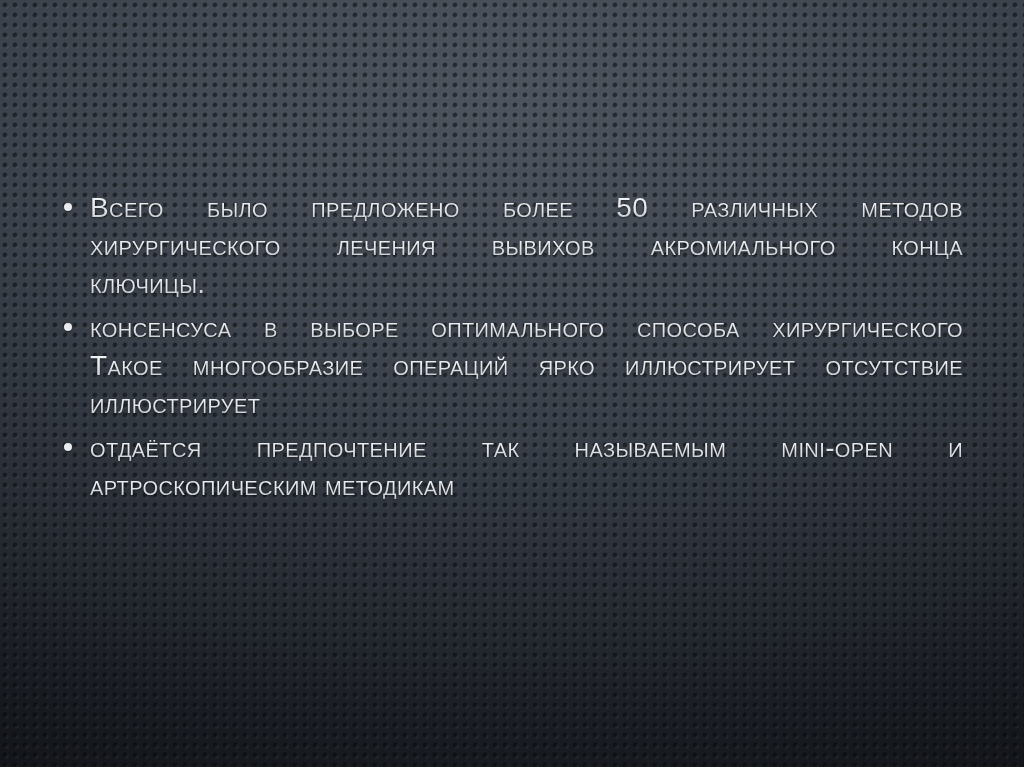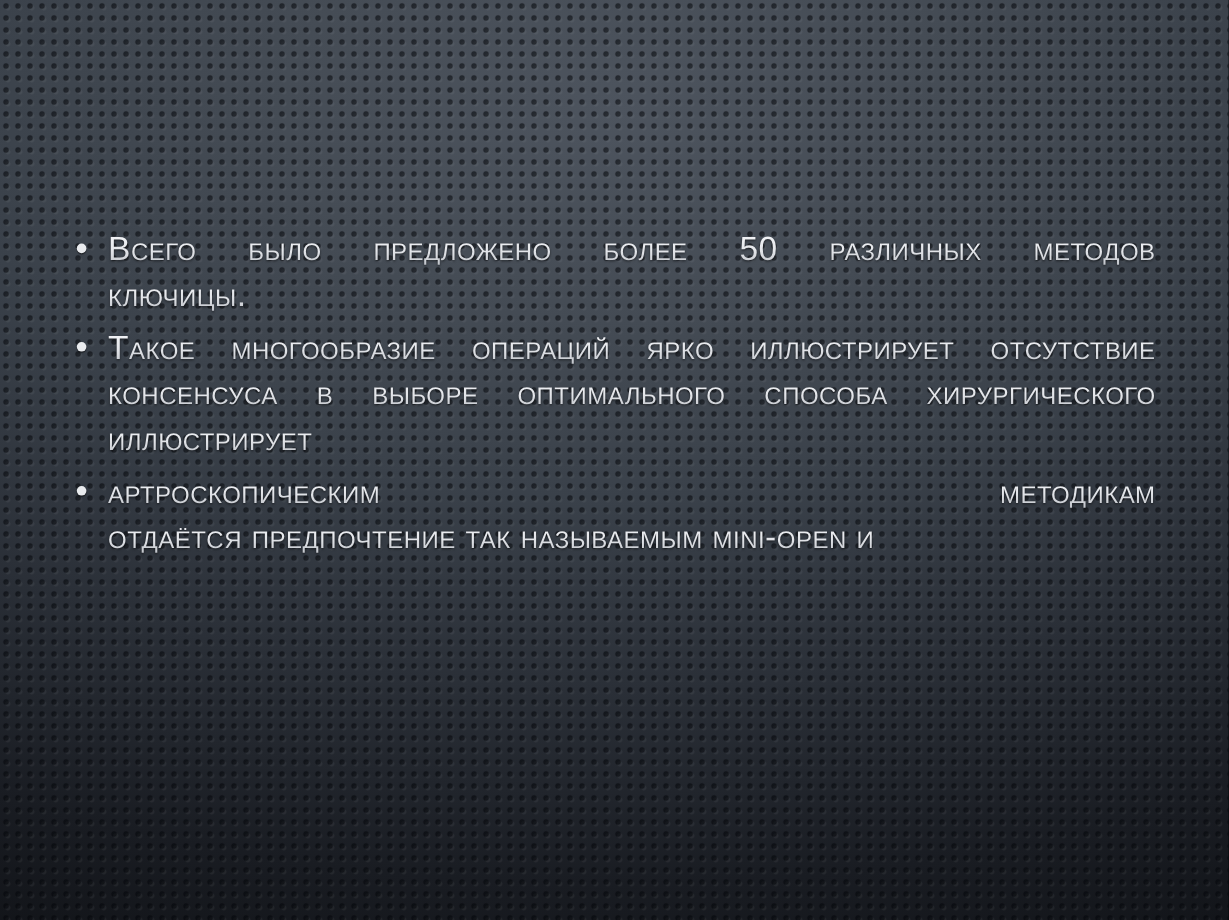--- a/index.html
+++ b/index.html
@@ -63,35 +63,36 @@
 </head>
 <body>
 
 <div class="slide">
   <div class="content">
 
     <div class="bullet">
       <span class="dot"></span>
       <div>
         <div class="line">Всего было предложено более 50 различных методов</div>
+        <div class="line">хирургического лечения вывихов акромиального конца</div>
         <div class="line">ключицы.</div>
       </div>
     </div>
 
     <div class="bullet">
       <span class="dot"></span>
       <div>
+        <div class="line">консенсуса в выборе оптимального способа хирургического</div>
         <div class="line">Такое многообразие операций ярко иллюстрирует отсутствие</div>
-        <div class="line">консенсуса в выборе оптимального способа хирургического</div>
         <div class="line">иллюстрирует</div>
       </div>
     </div>
 
     <div class="bullet">
       <span class="dot"></span>
       <div>
+        <div class="line">отдаётся предпочтение так называемым mini-open и</div>
         <div class="line">артроскопическим методикам</div>
-        <div class="line">отдаётся предпочтение так называемым mini-open и</div>
       </div>
     </div>
 
   </div>
 </div>
 
 </body></html>

